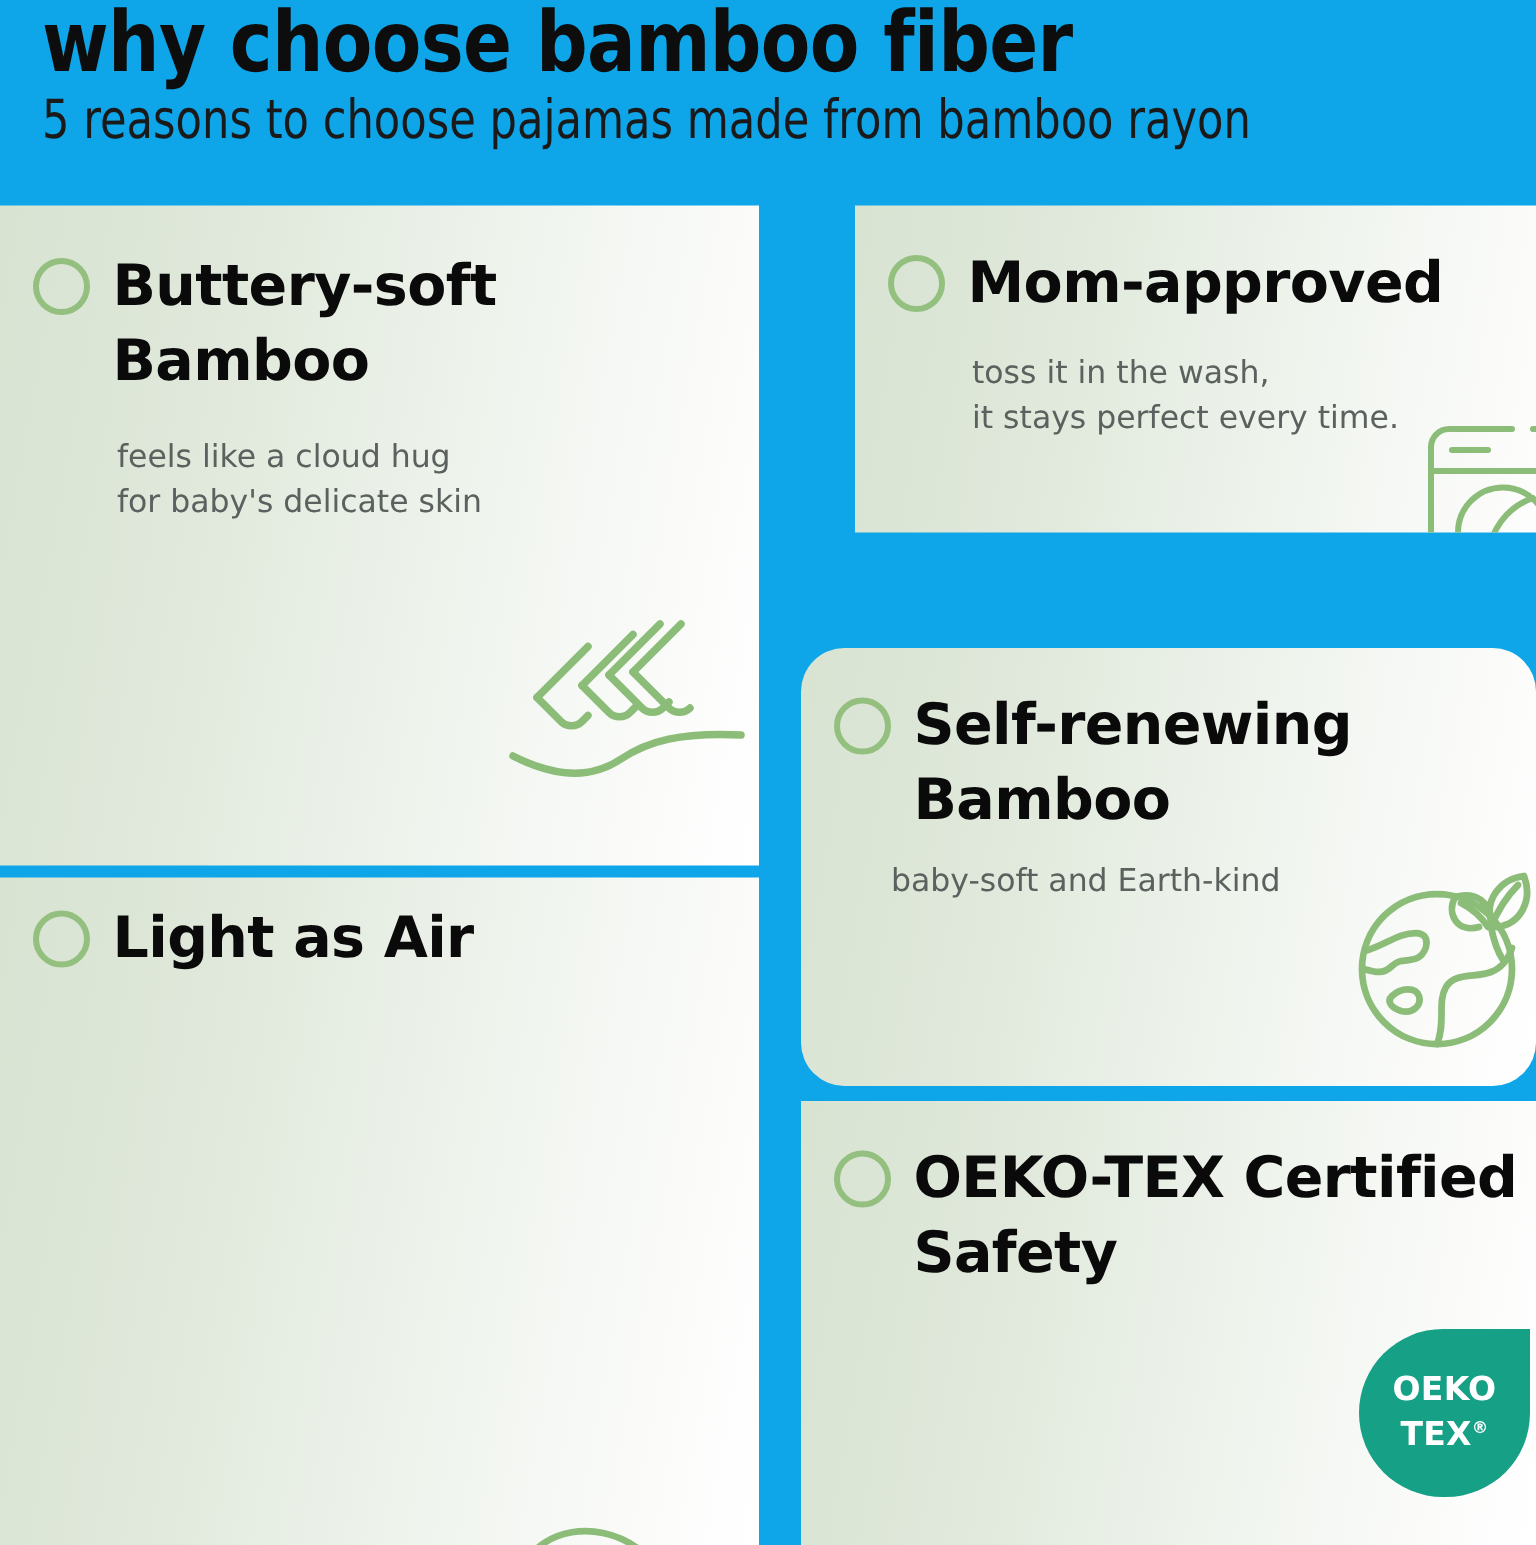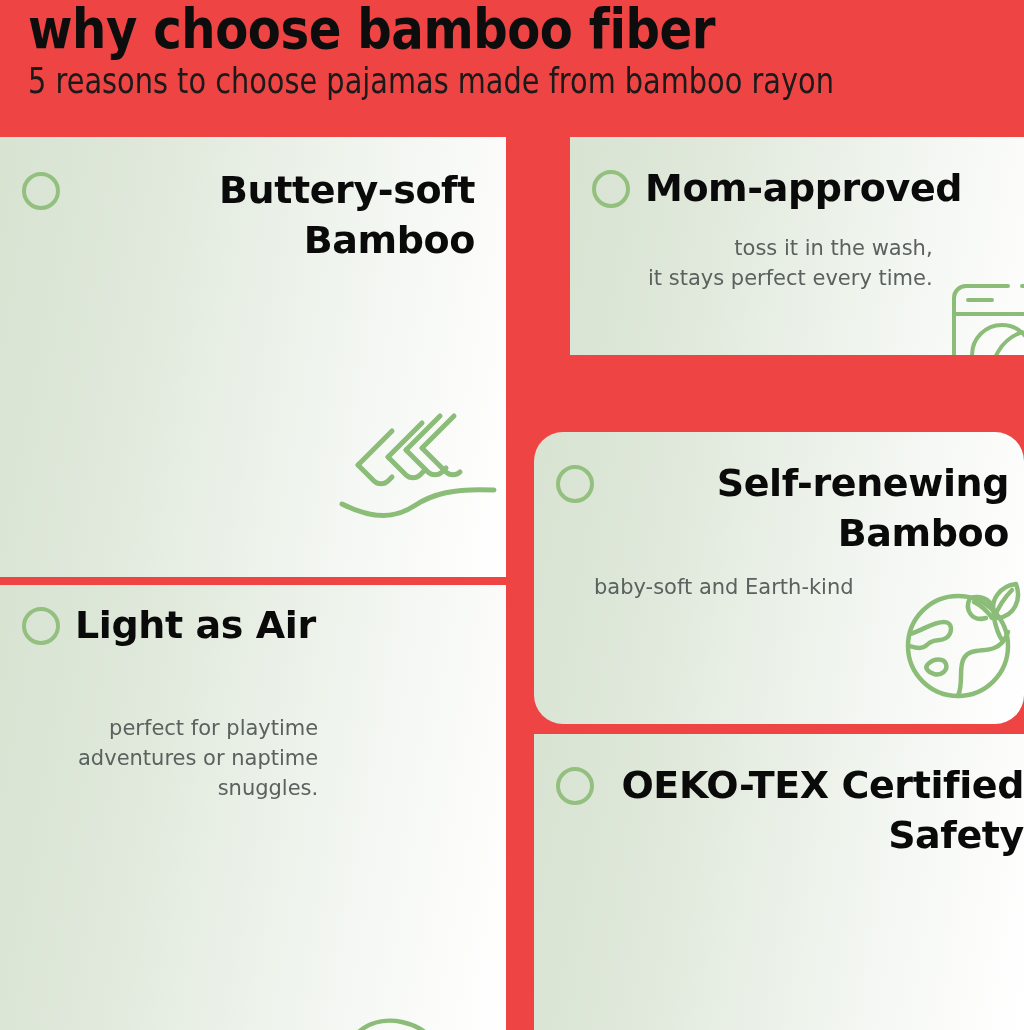--- a/index.html
+++ b/index.html
@@ -12,22 +12,21 @@
     height: 1030px;
     overflow: hidden;
     font-family: "Liberation Sans", sans-serif;
     -webkit-font-smoothing: antialiased;
   }
 
   .page {
     position: relative;
     width: 1024px;
     height: 1030px;
-    background: #ef4444;
-    text-align: right;
+    background: #0ea5e9;
   }
 
   
   .header {
     position: absolute;
     left: 0;
     top: 0;
     width: 1024px;
     height: 130px;
   }
@@ -186,43 +185,42 @@
     <div class="subtitle">5 reasons to choose pajamas made from bamboo rayon</div>
   </div>
 
   <div class="col-left">
 
     <div class="card card-soft">
       <div class="card-head">
         <div class="bullet-ring"></div>
         <div class="card-title">Buttery-soft Bamboo</div>
       </div>
+      <div class="card-body">feels like a cloud hug
+for baby's delicate skin</div>
       <svg class="icon-art icon-hand" viewBox="0 0 166 130">
         <g fill="none" stroke="#8bbd79" stroke-width="5" stroke-linecap="round" stroke-linejoin="round">
           <path d="M22 63 L56 29"></path>
           <path d="M22 63 L38 79 a10 10 0 0 0 14 0 L56 75"></path>
           <path d="M52 55 L86 21"></path>
           <path d="M52 55 L70 73 a10 10 0 0 0 14 0 L88 69"></path>
           <path d="M70 48 L104 14"></path>
           <path d="M70 48 L92 70 a10 10 0 0 0 14 0 L110 66"></path>
           <path d="M86 46 L118 14"></path>
           <path d="M86 46 L110 70 a10 10 0 0 0 14 0"></path>
           <path d="M6 102 C 38 118, 60 116, 78 104 C 96 92, 118 86, 158 88"></path>
         </g>
       </svg>
     </div>
 
     <div class="card card-light">
       <div class="card-head">
         <div class="bullet-ring"></div>
         <div class="card-title">Light as Air</div>
       </div>
-      <div class="card-body">perfect for playtime
-adventures or naptime
-snuggles.</div>
       <svg class="icon-art icon-feather" viewBox="0 0 180 135">
         <g fill="none" stroke="#8bbd79" stroke-width="4.5" stroke-linecap="round" stroke-linejoin="round">
           <path d="M22 52 C 18 22, 48 6, 76 12 C 104 18, 122 42, 116 64 C 110 86, 82 102, 56 98 C 34 94, 25 74, 22 52 Z"></path>
           <path d="M30 86 C 52 78, 74 60, 88 38"></path>
           <path d="M14 78 C 36 80, 56 92, 66 106"></path>
           <path d="M56 98 C 80 104, 104 96, 126 82 C 142 72, 156 66, 172 64"></path>
           <path d="M110 44 L126 36 M112 52 L132 44 M114 60 L138 54 M116 68 L140 64"></path>
           <path d="M82 112 L96 104 M88 118 L108 108 M96 120 L116 110 M104 120 L124 108"></path>
         </g>
       </svg>
@@ -269,17 +267,21 @@
           <path d="M92 46 C 94 56, 96 62, 100 68"></path>
         </g>
       </svg>
     </div>
 
     <div class="card card-oeko">
       <div class="card-head">
         <div class="bullet-ring"></div>
         <div class="card-title">OEKO-TEX Certified Safety</div>
       </div>
+      <div class="oeko-logo">
+        <div class="l1">OEKO</div>
+        <div class="l2"><span>TEX</span><span class="reg">®</span></div>
+      </div>
     </div>
 
   </div>
 
 </div>
 
 </body></html>

